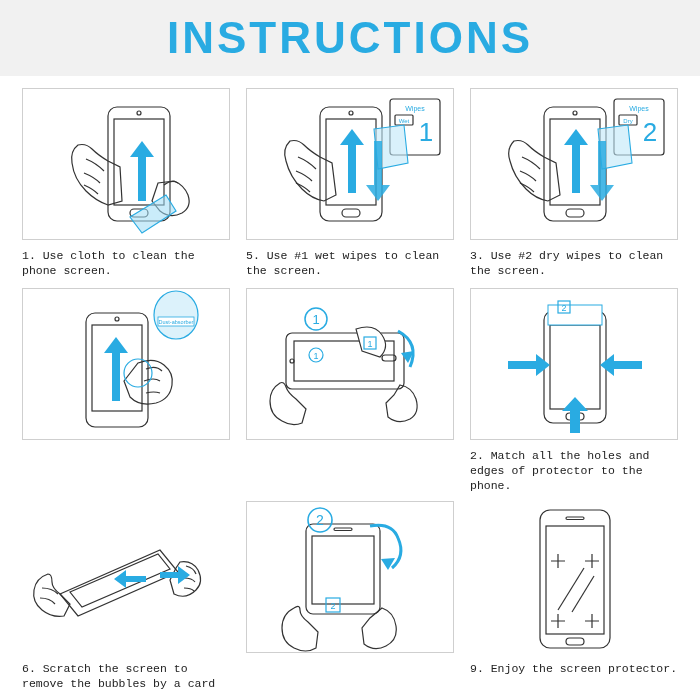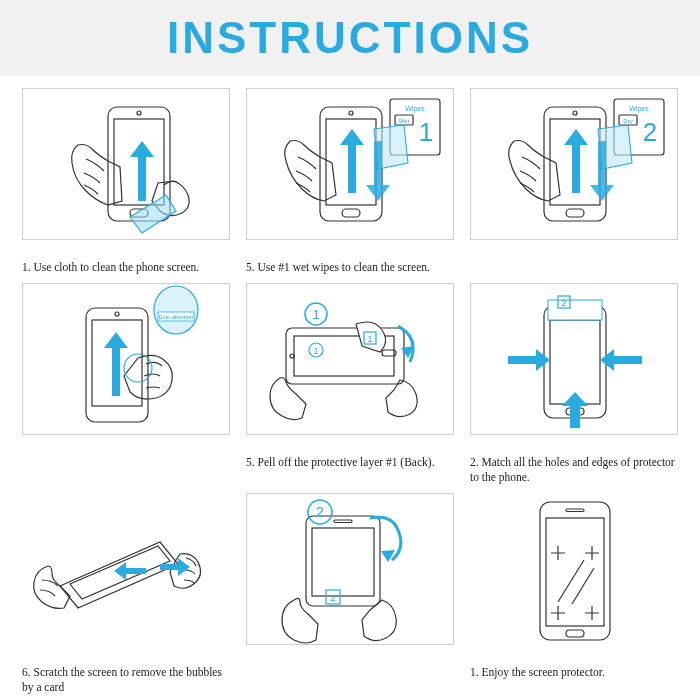--- a/index.html
+++ b/index.html
@@ -57,25 +57,25 @@
     border: 1px solid #cfcfcf;
     background: #fff;
     height: 150px;
     position: relative;
     overflow: hidden;
   }
   .panel.noborder {
     border: 1px solid transparent;
   }
   .caption {
-    margin-top: 20px;
+    margin-top: 8px;
     font-size: 11.5px;
     line-height: 15px;
     color: #222222;
-    font-family: Liberation Serif, serif;
+    font-family: Liberation Mono, monospace;
   }
   svg { display: block; }
 </style>
 </head>
 <body>
 
 <div class="page">
 
   <div class="header">
     <div class="header-title">INSTRUCTIONS</div>
@@ -168,20 +168,21 @@
           <text x="176" y="52" font-size="26" fill="#29abe2" text-anchor="middle" font-family="Liberation Sans, sans-serif">2</text>
           <g fill="#bfe8f8" fill-opacity="0.6" stroke="#29abe2" stroke-width="1.1">
             <path d="M124 40 l30 -4 l4 38 l-30 6z"></path>
           </g>
           <g fill="#29abe2">
             <path d="M98 104 l0 -48 l-8 0 l12 -16 l12 16 l-8 0 l0 48z"></path>
             <path d="M132 52 l0 44 l8 0 l-12 16 l-12 -16 l8 0 l0 -44z" fill-opacity="0.85"></path>
           </g>
         </svg>
       </div>
+      <div class="caption">3. Use #2 dry wipes to clean the screen.</div>
     </div>
 
     <div class="cell">
       <div class="panel">
         <svg viewBox="0 0 200 150" width="100%" height="100%">
           <g fill="none" stroke="#333" stroke-width="1.2">
             <rect x="60" y="24" width="62" height="114" rx="9" ry="9" fill="#fff"></rect>
             <rect x="66" y="36" width="50" height="86" fill="#fff"></rect>
             <circle cx="91" cy="30" r="2"></circle>
 
@@ -229,21 +230,20 @@
           <g>
             <circle cx="66" cy="30" r="11" fill="none" stroke="#29abe2" stroke-width="1.5"></circle>
             <text x="66" y="35" font-size="13" fill="#29abe2" text-anchor="middle" font-family="Liberation Sans, sans-serif">1</text>
             <circle cx="66" cy="66" r="7" fill="none" stroke="#29abe2" stroke-width="1.2"></circle>
             <text x="66" y="70" font-size="9" fill="#29abe2" text-anchor="middle" font-family="Liberation Sans, sans-serif">1</text>
             <rect x="114" y="48" width="12" height="12" fill="none" stroke="#29abe2" stroke-width="1.2"></rect>
             <text x="120" y="58" font-size="9" fill="#29abe2" text-anchor="middle" font-family="Liberation Sans, sans-serif">1</text>
           </g>
         </svg>
       </div>
-      <div class="caption">5. Pell off the protective layer #1 (Back).</div>
     </div>
 
     <div class="cell">
       <div class="panel">
         <svg viewBox="0 0 200 150" width="100%" height="100%">
           <g fill="none" stroke="#333" stroke-width="1.2">
             <rect x="70" y="22" width="62" height="112" rx="9" ry="9" fill="#fff"></rect>
             <rect x="76" y="36" width="50" height="84" fill="#fff"></rect>
             <circle cx="101" cy="30" r="2"></circle>
             <rect x="92" y="124" width="18" height="7" rx="3.5" ry="3.5"></rect>
@@ -327,17 +327,17 @@
             <path d="M84 52 l0 14 M77 59 l14 0"></path>
             <path d="M118 52 l0 14 M111 59 l14 0"></path>
             <path d="M84 112 l0 14 M77 119 l14 0"></path>
             <path d="M118 112 l0 14 M111 119 l14 0"></path>
 
             <path d="M84 108 l26 -42"></path>
             <path d="M98 110 l22 -36"></path>
           </g>
         </svg>
       </div>
-      <div class="caption">1. Enjoy the screen protector.</div>
+      <div class="caption">9. Enjoy the screen protector.</div>
     </div>
 
   </div>
 </div>
 
 </body></html>

